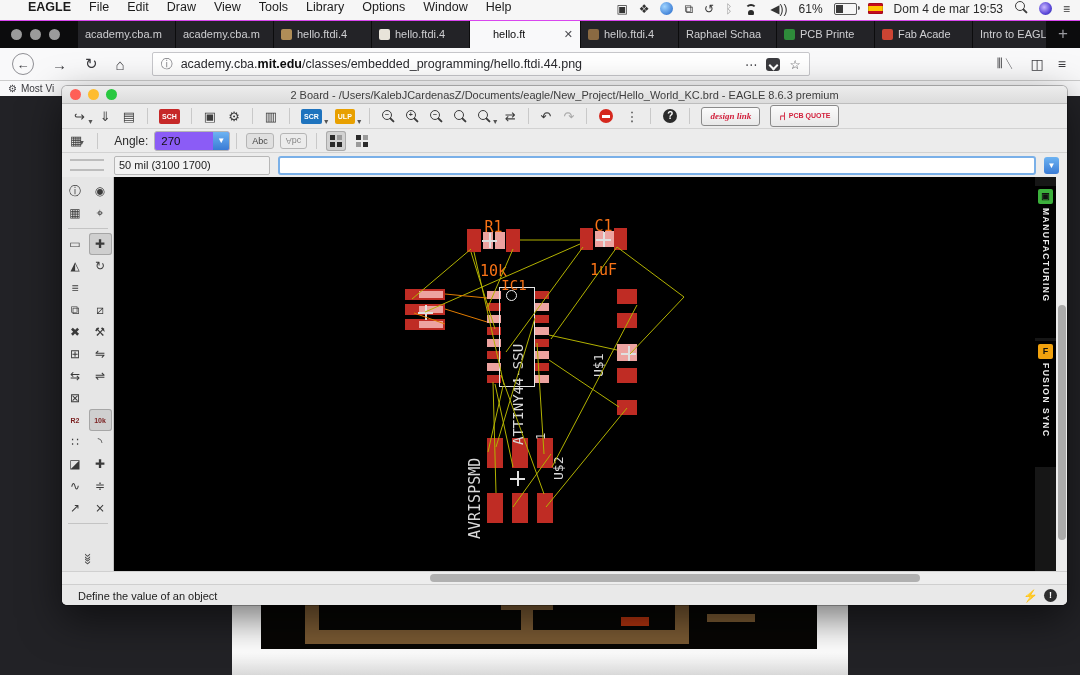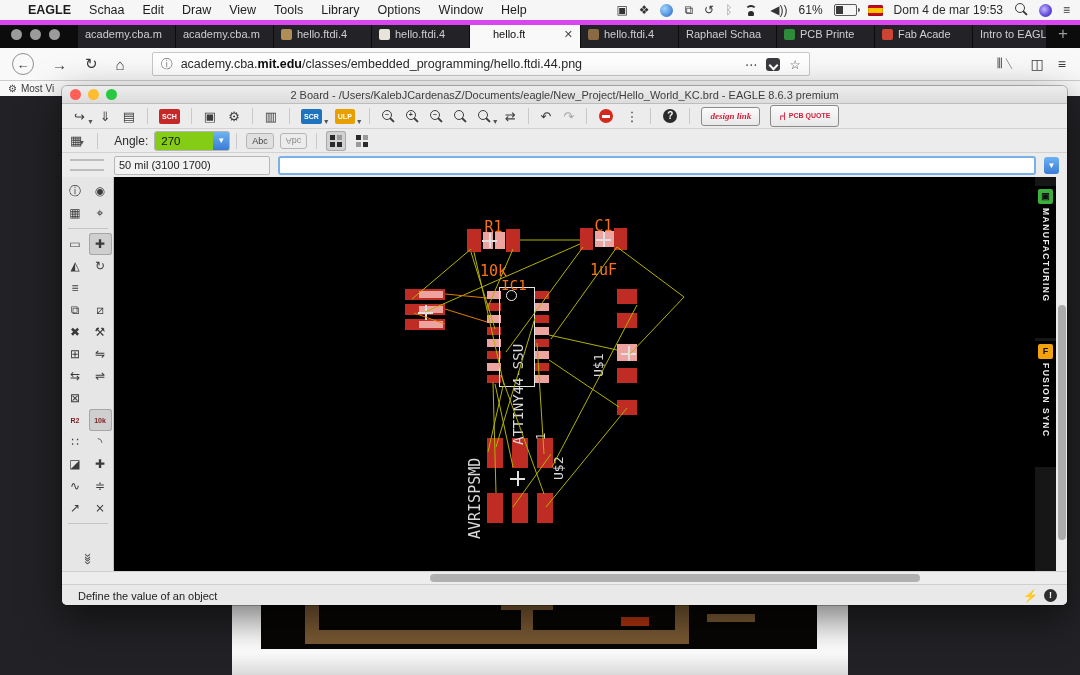--- a/index.html
+++ b/index.html
@@ -3,21 +3,21 @@
 <meta charset="utf-8">
 <style>
   html,body{margin:0;padding:0;}
   body{width:1080px;height:675px;overflow:hidden;position:relative;
        font-family:"Liberation Sans",sans-serif;background:#202024;
        -webkit-font-smoothing:antialiased;}
   .abs{position:absolute;}
 
   
   #menubar{left:0;top:0;width:1080px;height:20px;background:#f6f6f6;
-    border-bottom:5px solid #d946ef;display:flex;align-items:center;
+    border-bottom:1px solid #d946ef;display:flex;align-items:flex-start;
     font-size:12.5px;color:#1c1c1c;z-index:40;}
   #menubar .apple{font-size:13px;margin:0 14px 0 14px;}
   #menubar .appname{font-weight:bold;margin-right:18px;}
   #menubar .mitem{margin-right:18px;}
   #menu-right{margin-left:auto;display:flex;align-items:center;gap:11px;
     padding-right:10px;font-size:12px;color:#2a2a2a;}
   .mb-ic{font-size:12px;color:#333;}
   .swirl{width:13px;height:13px;border-radius:50%;
     background:radial-gradient(circle at 35% 35%,#9fd4ff,#1e63c8);}
   .siri{width:13px;height:13px;border-radius:50%;
@@ -117,21 +117,21 @@
   .stopbtn:after{content:"";position:absolute;left:3px;top:6px;width:8px;height:2.5px;background:#fff;}
   .helpbtn{width:14px;height:14px;border-radius:50%;background:#2b2b2b;color:#fff;
     font:bold 10px/14px "Liberation Sans",sans-serif;text-align:center;margin:0 6px;}
   .linkbtn{border:1px solid #8a8a8a;border-radius:3px;background:linear-gradient(#fbfbfb,#e8e8e8);
     color:#d2203c;font:italic bold 9px/1 "Liberation Serif",serif;
     padding:4px 8px;margin:0 5px;flex:0 0 auto;}
   .linkbtn.q{font:bold 7px/1.1 "Liberation Sans",sans-serif;display:flex;align-items:center;gap:3px;}
   .linkbtn.q:before{content:"⑁";color:#d2203c;font-size:11px;}
 
   #angle-label{font-size:12px;color:#2b2b2b;margin:0 6px 0 10px;}
-  #angle-combo{width:74px;height:18px;background:#84cc16;border:1px solid #b5b5b5;
+  #angle-combo{width:74px;height:18px;background:#8b5cf6;border:1px solid #b5b5b5;
     border-radius:3px;display:flex;align-items:center;overflow:hidden;}
   #angle-combo .val{flex:1;font-size:11.5px;padding-left:6px;color:#111;}
   #angle-combo .cap{width:16px;height:100%;background:linear-gradient(#6db3f2,#3a7bd5);
     color:#fff;font-size:8px;display:flex;align-items:center;justify-content:center;}
   .abtn{border:1px solid #b5b5b5;border-radius:3px;background:#e0e0e0;
     font-size:9px;color:#444;padding:2px 5px;margin:0 3px;}
   .abtn.flip{transform:scaleY(-1);background:#ececec;color:#888;}
   .sq-toggle{display:inline-grid;grid-template-columns:5px 5px;grid-gap:2px;
     padding:4px;border-radius:3px;margin:0 3px;}
   .sq-toggle.on{background:#d2d2d2;box-shadow:inset 0 0 0 1px #aaa;}
@@ -200,21 +200,21 @@
   #e-status .bolt{color:#4caf2f;font-size:12px;}
   #e-status .err{width:13px;height:13px;border-radius:50%;background:#2e2e2e;color:#fff;
     font:bold 9px/13px "Liberation Sans",sans-serif;text-align:center;}
 </style>
 </head>
 <body>
 
 <div id="menubar" class="abs">
   <span class="apple"></span>
   <span class="appname">EAGLE</span>
-  <span id="menu-items"><span class="mitem">Schaa</span><span class="mitem">Edit</span><span class="mitem">Draw</span><span class="mitem">View</span><span class="mitem">Tools</span><span class="mitem">Library</span><span class="mitem">Options</span><span class="mitem">Window</span><span class="mitem">Help</span></span>
+  <span id="menu-items"><span class="mitem">File</span><span class="mitem">Edit</span><span class="mitem">Draw</span><span class="mitem">View</span><span class="mitem">Tools</span><span class="mitem">Library</span><span class="mitem">Options</span><span class="mitem">Window</span><span class="mitem">Help</span></span>
   <span id="menu-right">
     <span class="mb-ic">▣</span>
     <span class="mb-ic">❖</span>
     <span class="swirl"></span>
     <span class="mb-ic">⧉</span>
     <span class="mb-ic">↺</span>
     <span class="mb-ic" style="color:#9a9a9a">ᛒ</span>
     <span class="wifi">
         <i class="w1"></i>
         <i class="w2"></i>

